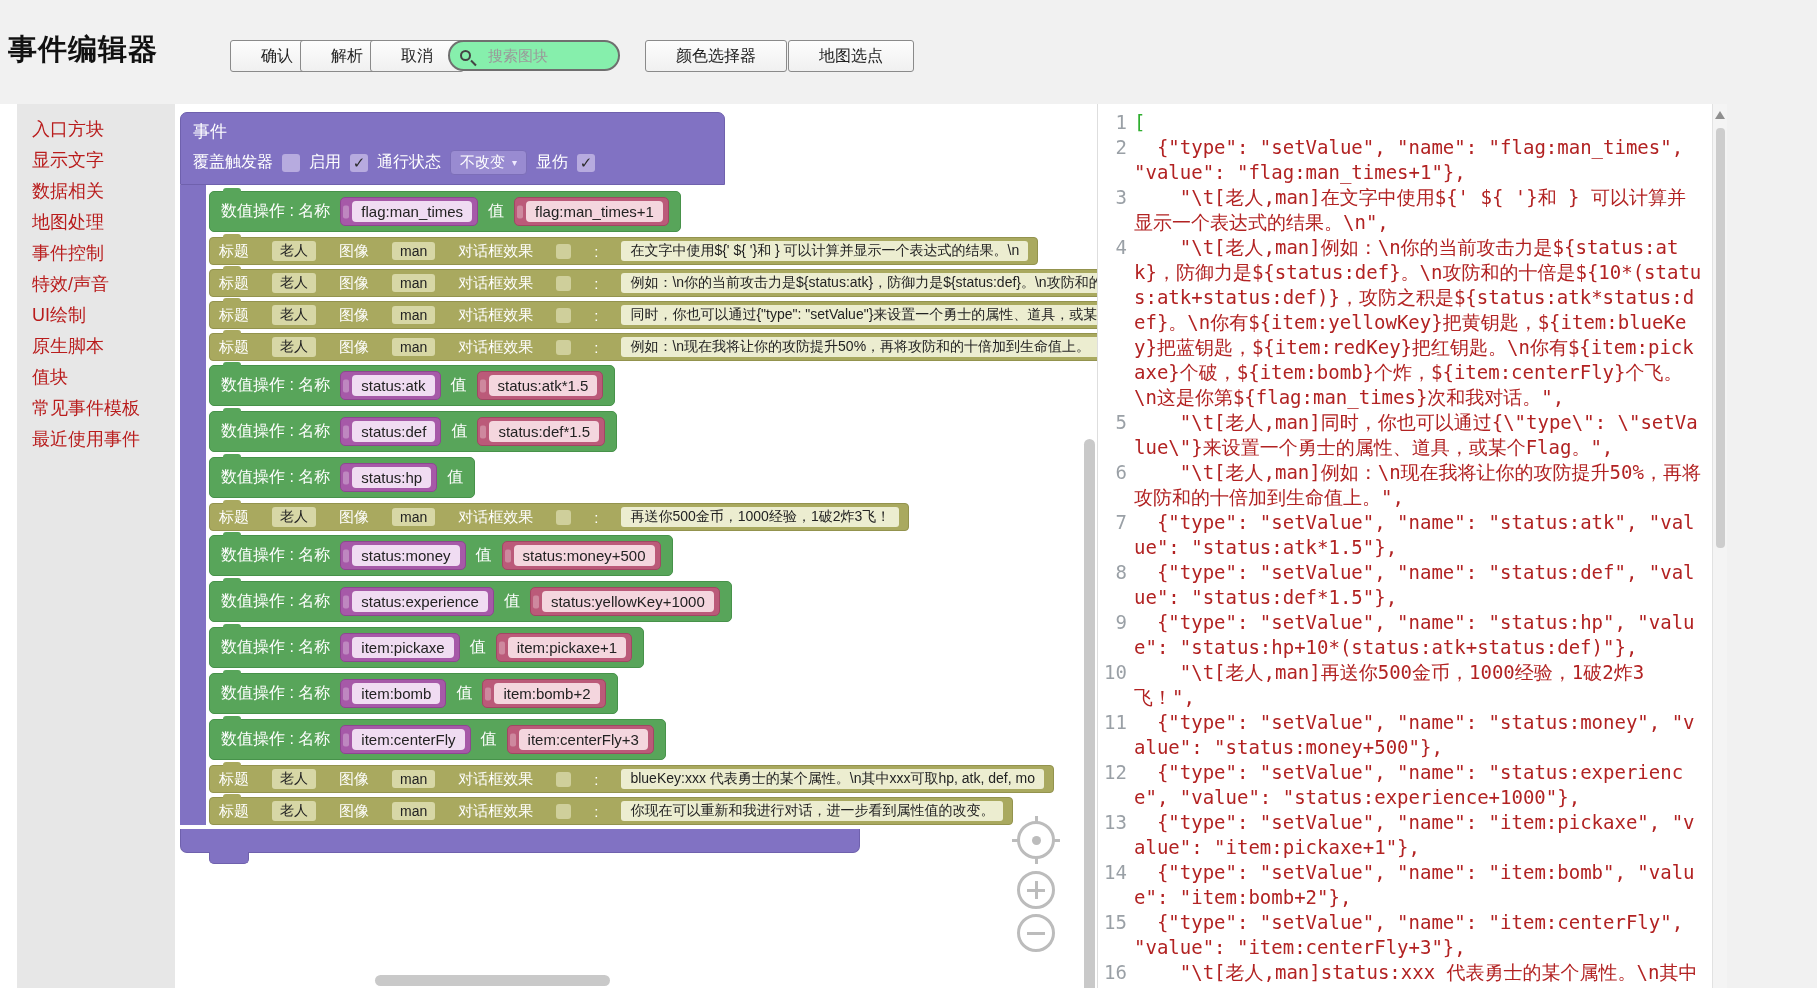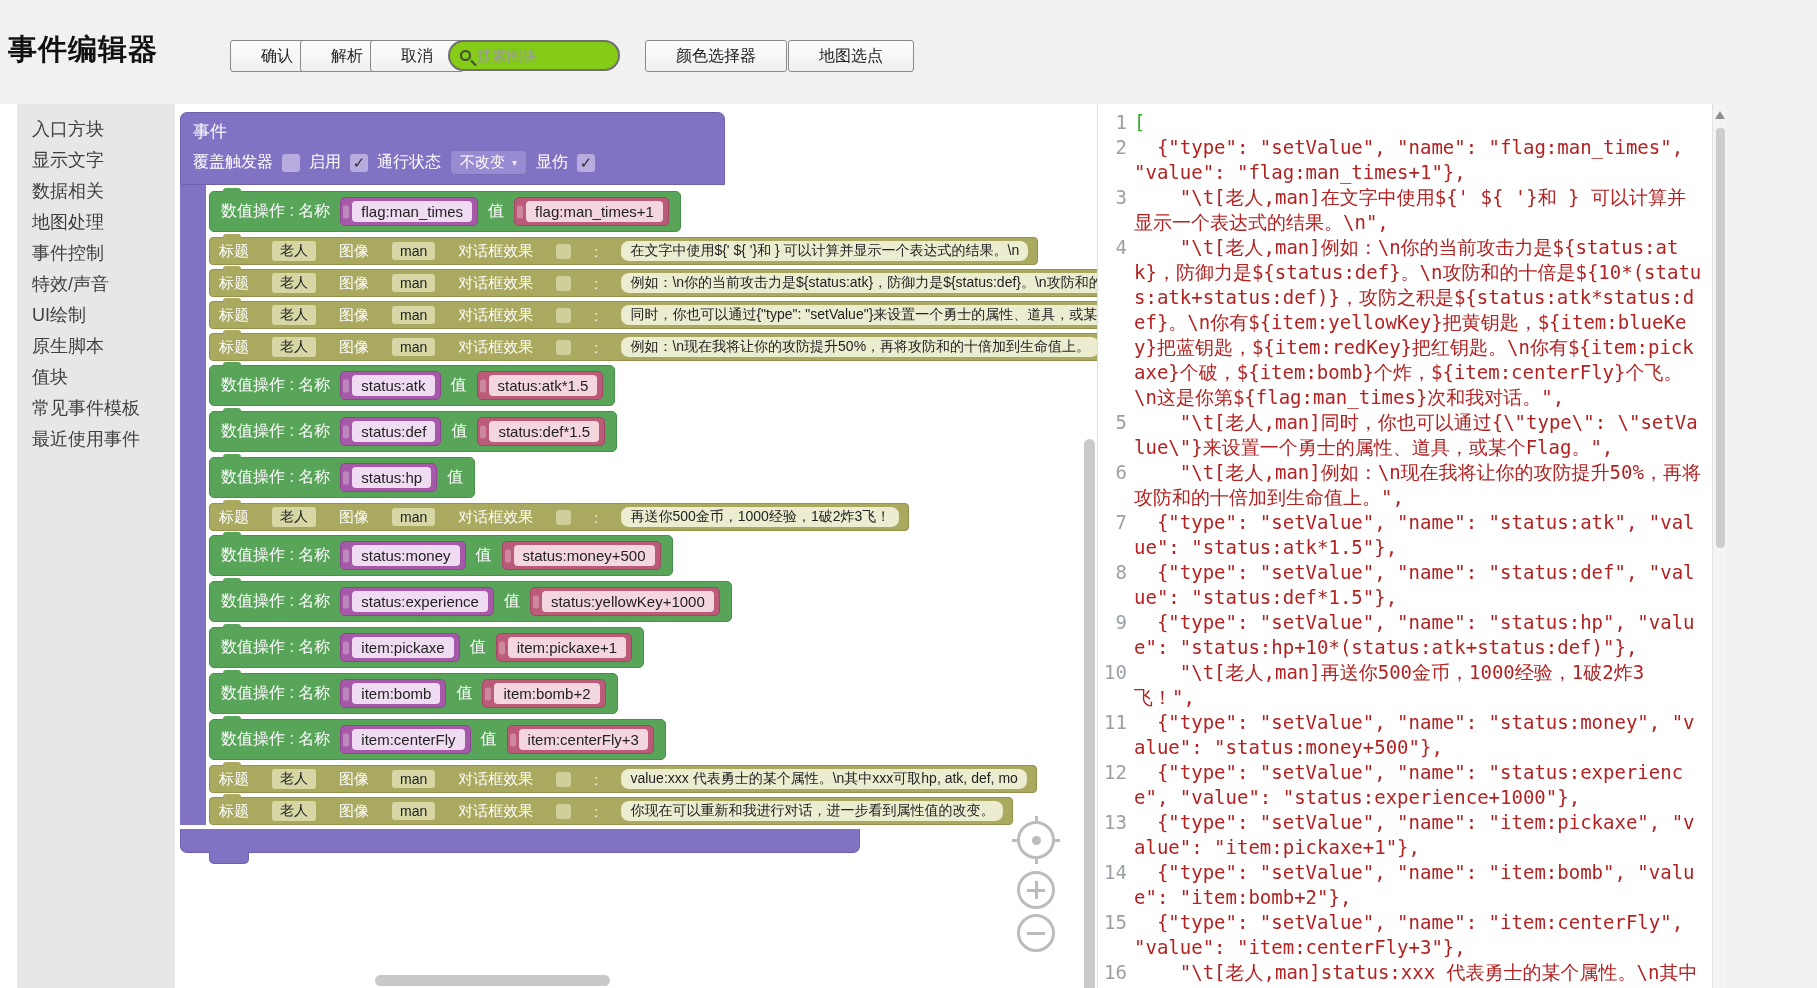--- a/index.html
+++ b/index.html
@@ -9,30 +9,30 @@
 
   
   .toolbar { position:absolute; left:0; top:0; width:1817px; height:104px; background:#f1f1f1; }
   .app-title { position:absolute; left:8px; top:30px; font-size:29px; font-weight:bold; color:#111; letter-spacing:1px; }
   .tb-btn { position:absolute; top:40px; height:32px; padding:0 30px; font-size:16px; color:#222;
             background:linear-gradient(#fdfdfd,#f0f0f0); border:1px solid #8a8a8a; border-radius:3px; cursor:pointer;
             font-family:"Liberation Sans",sans-serif; }
   .btn-confirm { left:230px; } .btn-parse { left:300px; } .btn-cancel { left:370px; }
   .btn-color { left:645px; } .btn-map { left:788px; }
   .searchbox { position:absolute; left:448px; top:40px; width:172px; height:31px; border:2px solid #6f6f6f;
-               border-radius:16px; background:#84cc16; display:flex; align-items:center; padding:0 10px; }
+               border-radius:16px; background:#86efac; display:flex; align-items:center; padding:0 10px;justify-content:space-between; }
   .mag { width:11px; height:11px; border:2px solid #444; border-radius:50%; position:relative; flex:0 0 auto; }
   .mag::after { content:""; position:absolute; width:7px; height:2px; background:#444; transform:rotate(45deg);
                 left:8px; top:10px; }
   .search-input { border:none; outline:none; background:transparent; margin-left:6px; width:120px; font-size:15px; color:#333; }
   .search-input::placeholder { color:#9a9a9a; }
 
   
   .sidebar { position:absolute; left:17px; top:104px; width:158px; height:884px; background:#e7e7e7; padding-top:10px; }
-  .sb-item { padding-left:15px; font-size:18px; line-height:31px; color:#404040; cursor:pointer; white-space:nowrap; }
+  .sb-item { padding-left:15px; font-size:18px; line-height:31px; color:#b91c1c; cursor:pointer; white-space:nowrap; }
 
   
   .workspace { position:absolute; left:175px; top:104px; width:922px; height:884px; background:#ffffff; overflow:hidden; }
 
   .event-block { position:absolute; left:5px; top:8px; }
   .ev-header { width:545px; background:#8172c3; border:1px solid #6f61ad; border-radius:7px 7px 0 0;
                padding:7px 12px 9px 12px; color:#fff; }
   .ev-title { font-size:17px; margin-bottom:7px; }
   .ev-fields { display:flex; align-items:center; gap:9px; font-size:16px; }
   .ev-label { color:#fff; white-space:nowrap; }
@@ -60,21 +60,21 @@
   .slot { position:relative; border-radius:5px; padding:3px 5px 3px 11px; display:inline-flex; align-items:center; }
   .slot::before { content:""; position:absolute; left:2px; top:50%; transform:translateY(-50%); width:6px; height:13px;
                   border-radius:2px; background:rgba(255,255,255,.28); }
   .slot-name { background:#a659a8; border:1px solid #8d4790; }
   .slot-value { background:#bb5a79; border:1px solid #a04763; }
   .slot .pill { background:#f0dcf2; border-radius:4px; padding:2px 9px; font-size:15px; color:#222; }
   .slot-value .pill { background:#f4d6de; }
 
   .o-pill { background:#d7d7a6; border-radius:3px; padding:1px 8px; color:#222; font-size:14px; }
   .o-chk { width:15px; height:15px; background:#cfcf9b; border-radius:3px; display:inline-block; cursor:pointer; }
-  .o-text { background:#ecedd0; border-radius:8px; padding:1px 9px; color:#222; font-size:14px; white-space:pre; }
+  .o-text { background:#ecedd0; border-radius:3px; padding:1px 9px; color:#222; font-size:14px; white-space:pre; }
 
   
   .zoomc { position:absolute; width:38px; height:38px; border:3px solid #bcbcbc; border-radius:50%; background:#fff; cursor:pointer; }
   .zc-target { left:842px; top:717px; }
   .zc-target .dot { position:absolute; left:50%; top:50%; width:9px; height:9px; margin:-4.5px 0 0 -4.5px;
                     background:#bcbcbc; border-radius:50%; }
   .zc-target .tick { position:absolute; background:#bcbcbc; }
   .tick.n { left:50%; top:-8px; width:3px; height:7px; margin-left:-1.5px; }
   .tick.s { left:50%; bottom:-8px; width:3px; height:7px; margin-left:-1.5px; }
   .tick.w { top:50%; left:-8px; height:3px; width:7px; margin-top:-1.5px; }
@@ -294,21 +294,21 @@
             </span>
           </div>
           <div class="row row-olive">
             <span>标题</span>
             <span class="o-pill">老人</span>
             <span>图像</span>
             <span class="o-pill">man</span>
             <span>对话框效果</span>
             <span class="o-chk"></span>
             <span>:</span>
-            <span class="o-text">value:xxx 代表勇士的某个属性。\n其中xxx可取hp, atk, def, mo</span>
+            <span class="o-text">blueKey:xxx 代表勇士的某个属性。\n其中xxx可取hp, atk, def, mo</span>
           </div>
           <div class="row row-olive">
             <span>标题</span>
             <span class="o-pill">老人</span>
             <span>图像</span>
             <span class="o-pill">man</span>
             <span>对话框效果</span>
             <span class="o-chk"></span>
             <span>:</span>
             <span class="o-text">你现在可以重新和我进行对话，进一步看到属性值的改变。</span>

